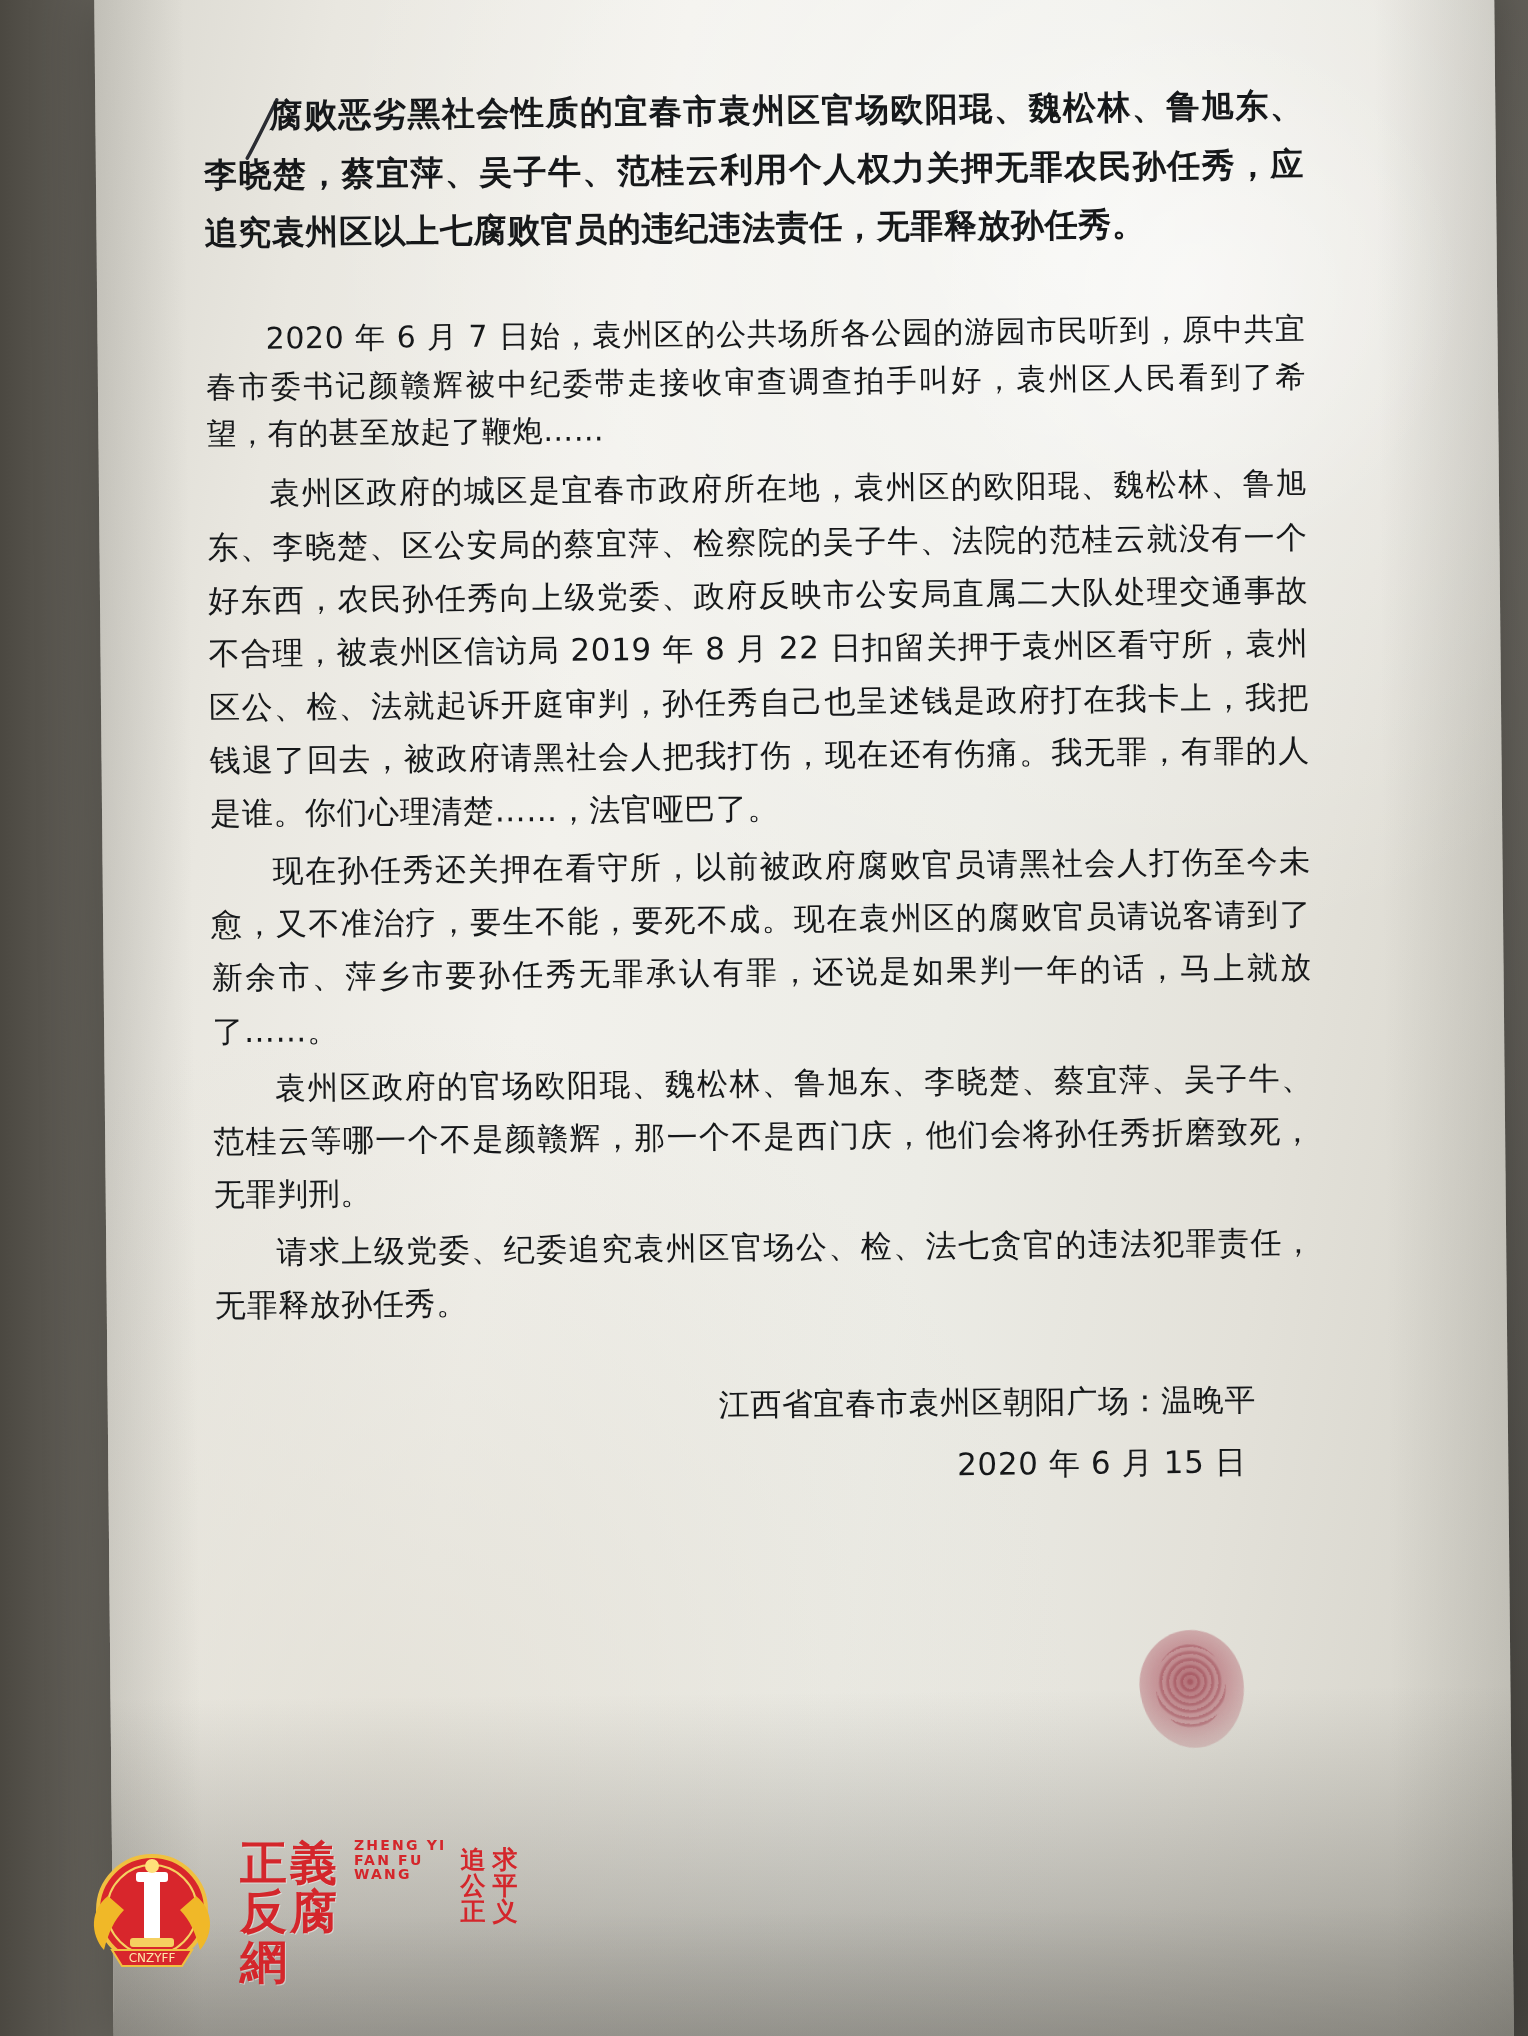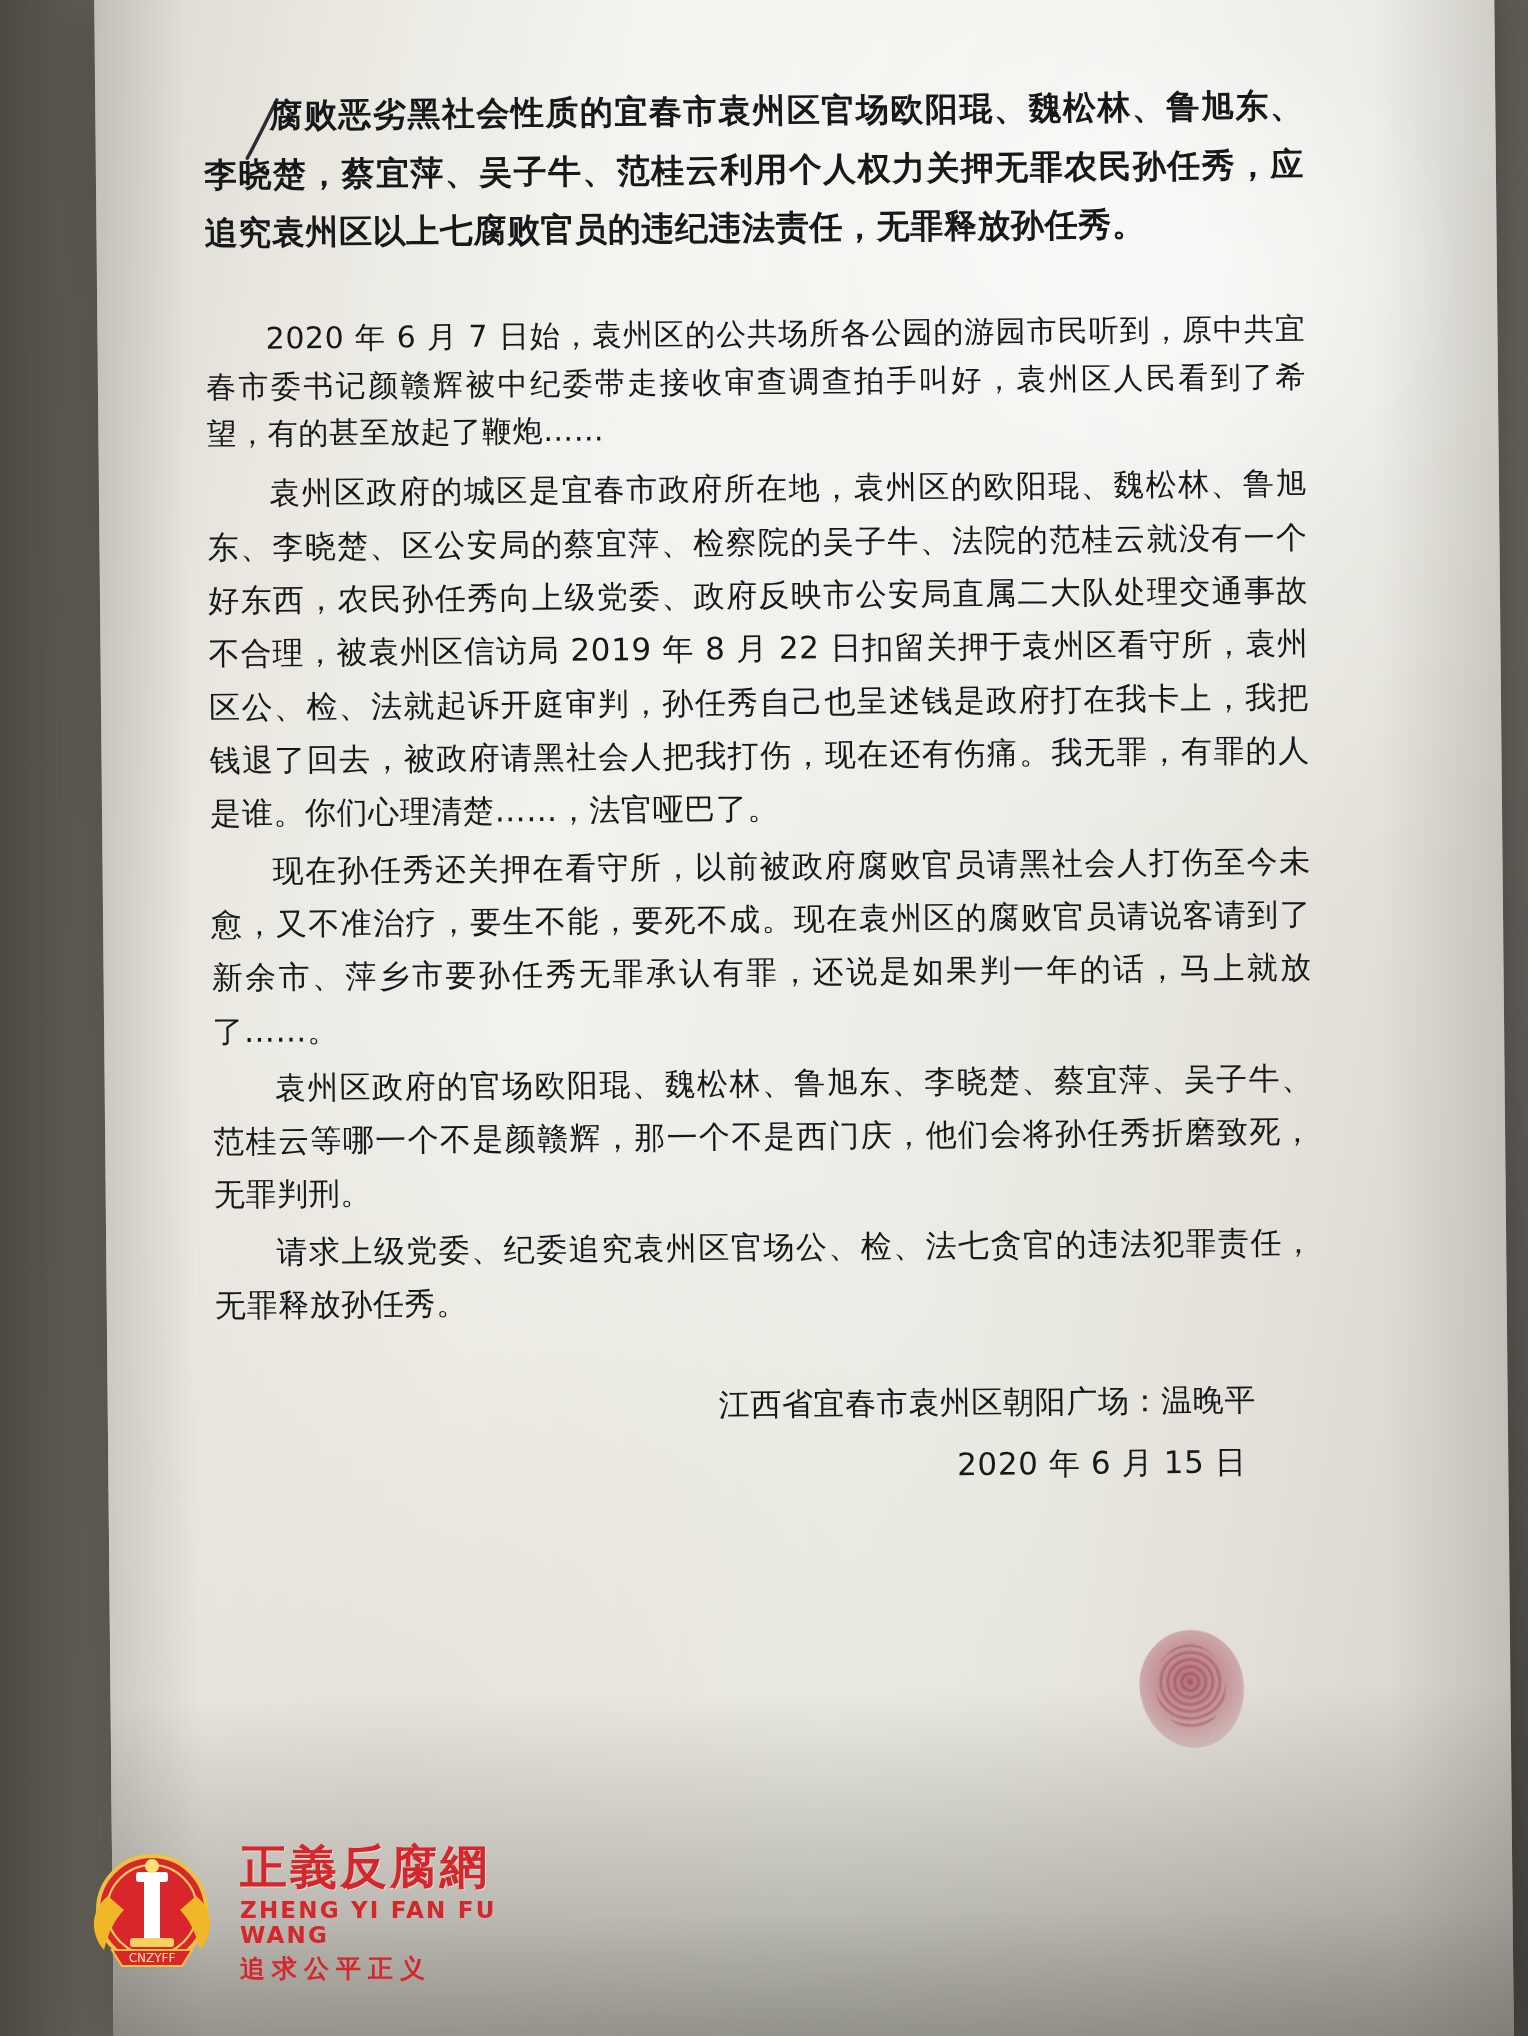--- a/index.html
+++ b/index.html
@@ -162,38 +162,37 @@
     gap: 14px;
   }
   .wm-badge {
     position: relative;
     width: 148px;
     height: 148px;
     flex: 0 0 148px;
   }
   .wm-text {
     display: flex;
-    flex-direction: column;
     justify-content: center;
     line-height: 1.05;
   }
   .wm-main {
     font-size: 47px;
     font-weight: 700;
     color: #d4262b;
     letter-spacing: 3px;
     text-shadow: 1px 1px 0 rgba(255,255,255,0.45);
     font-family: "DejaVu Sans", "Liberation Sans", sans-serif;
   }
   .wm-sub {
-    font-size: 23px;
+    font-size: 14px;
     font-weight: 700;
     color: #d4262b;
     letter-spacing: 2.2px;
-    margin-top: 7px;
+    margin-top: 0;
   }
   .wm-slogan {
     font-size: 25px;
     font-weight: 700;
     color: #d4262b;
     letter-spacing: 7px;
     margin-top: 9px;
   }
 </style>
 </head>

